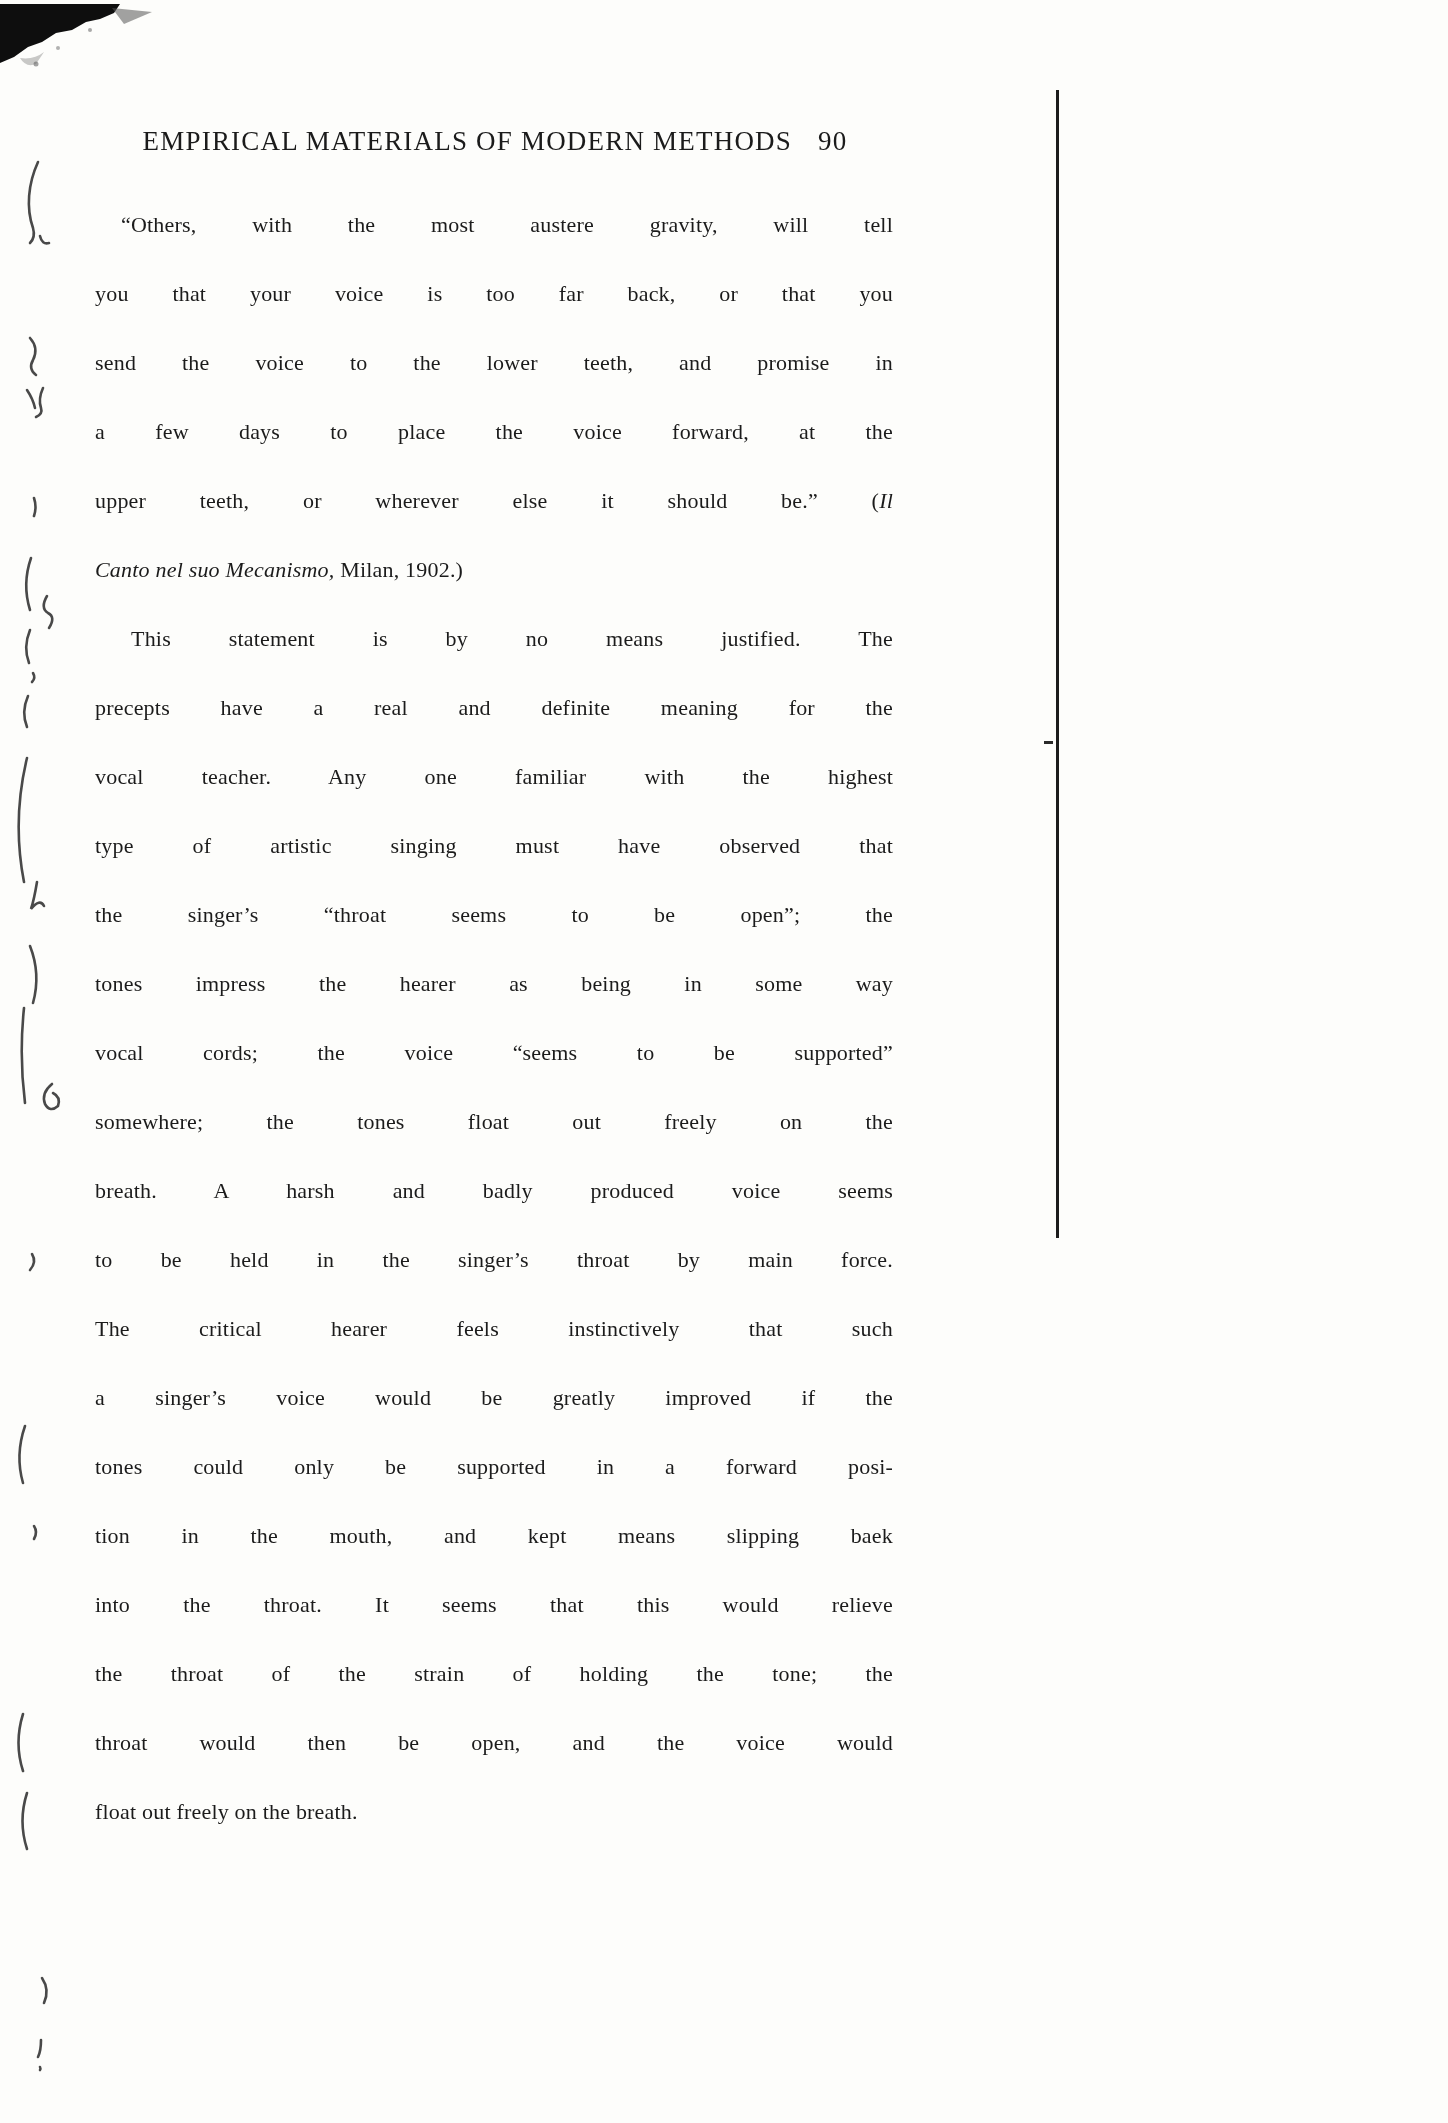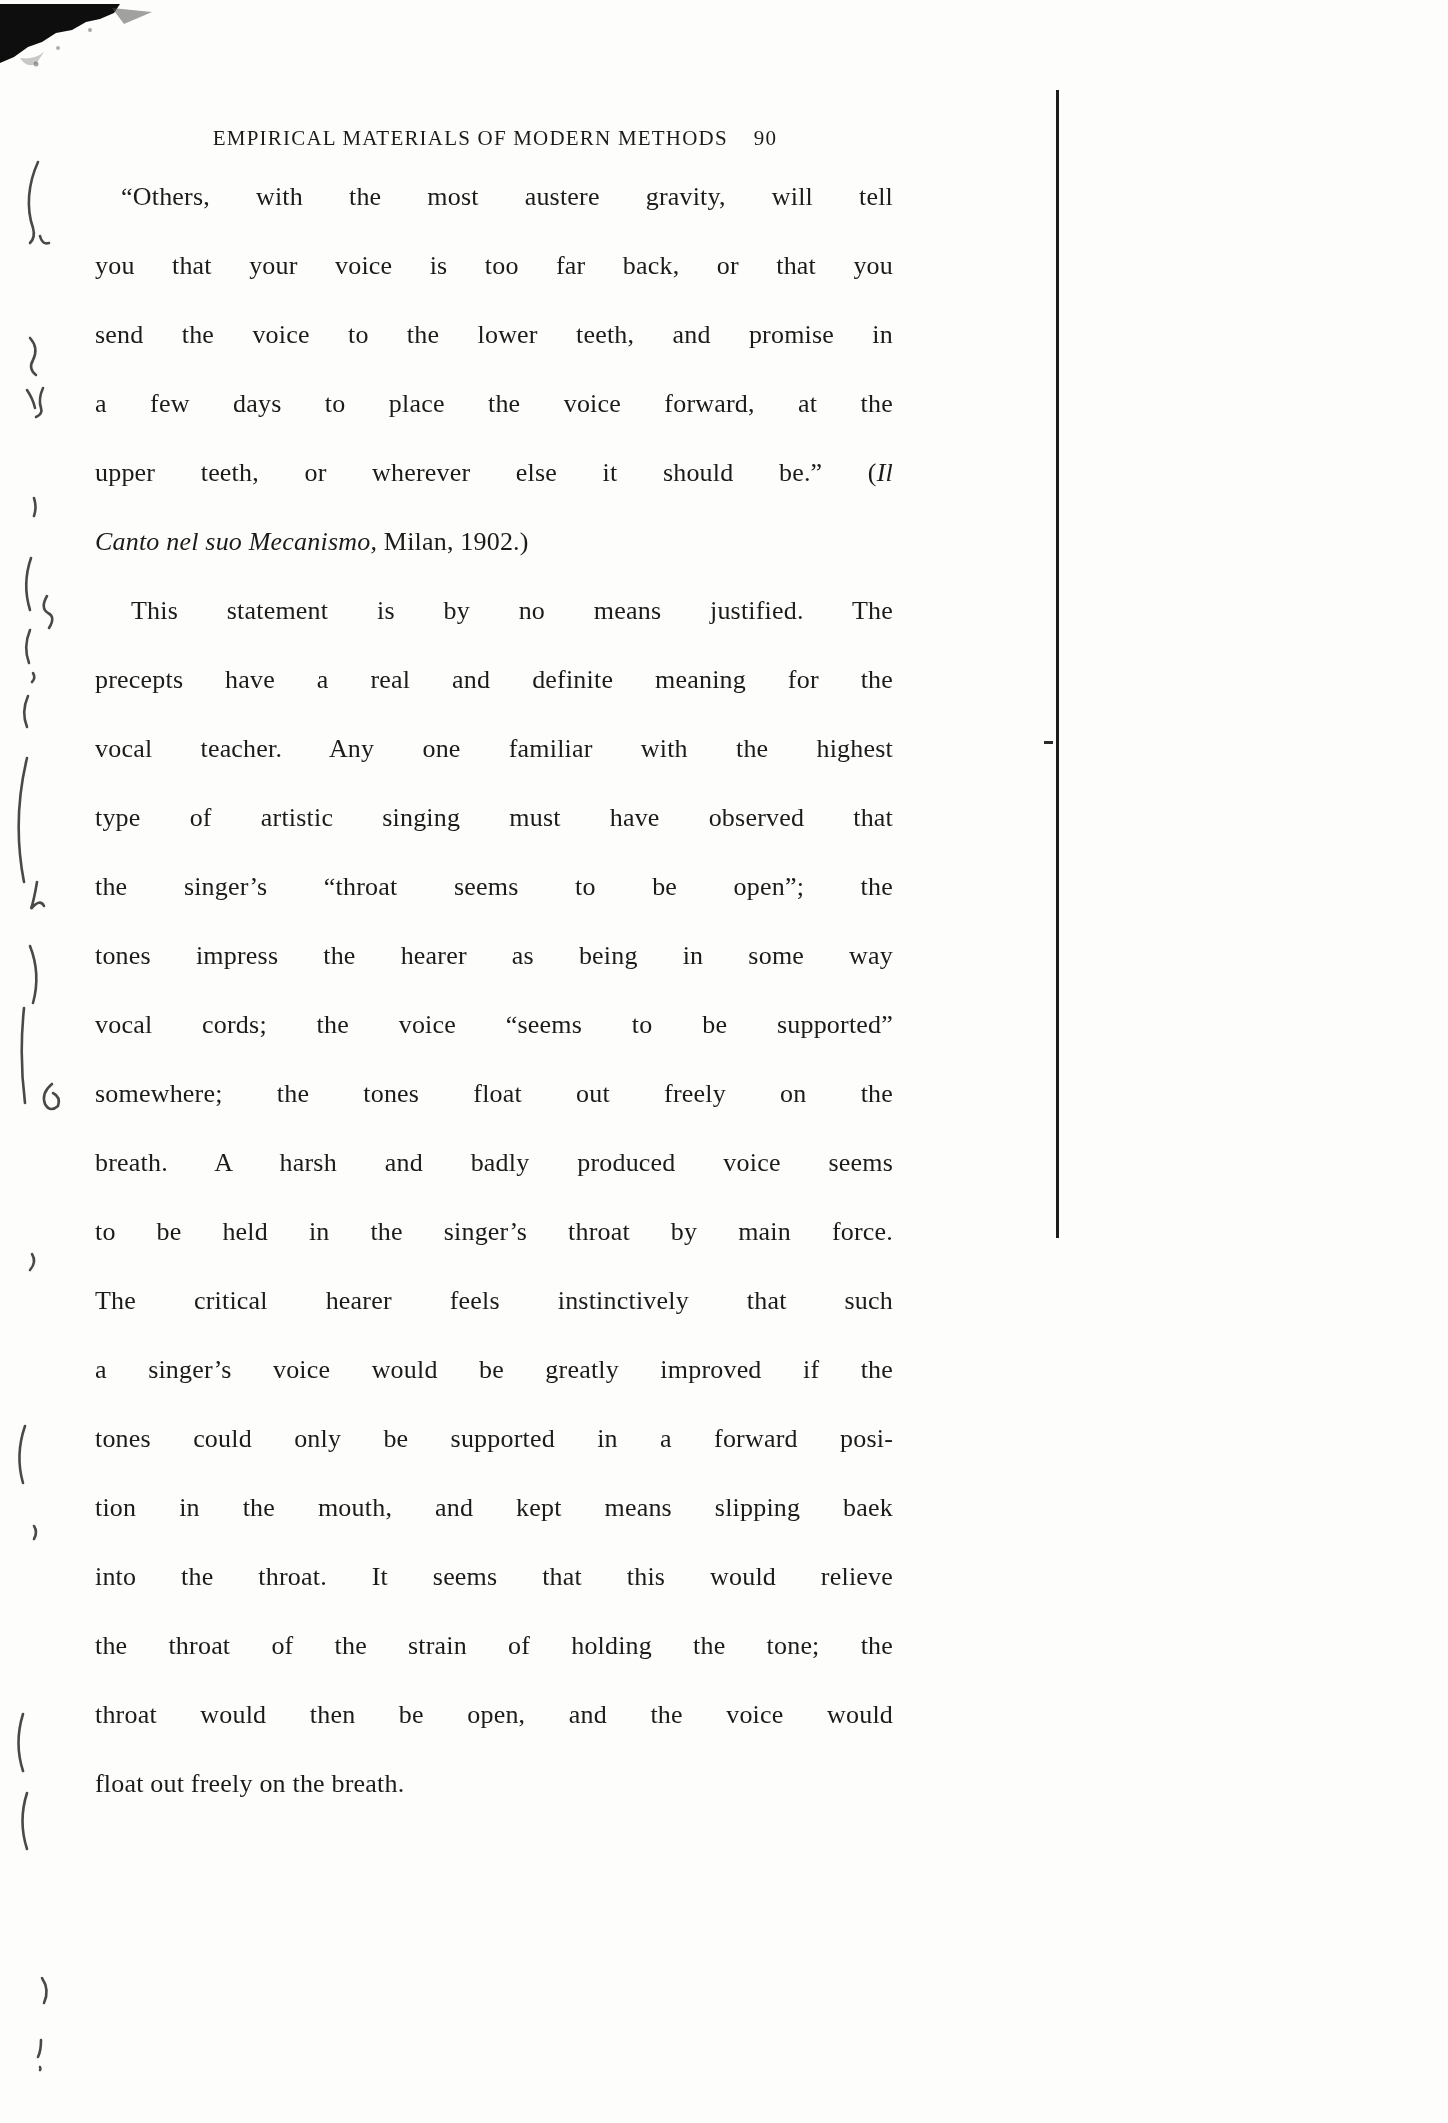--- a/index.html
+++ b/index.html
@@ -45,30 +45,30 @@
   }
   .running-header {
     position: absolute;
     top: 126px;
     left: 95px;
     width: 800px;
     display: flex;
     justify-content: center;
     align-items: center;
     gap: 26px;
-    font-size: 21px;
+    font-size: 27px;
     letter-spacing: 1.2px;
     white-space: nowrap;
   }
   .body-text {
     position: absolute;
-    top: 162px;
+    top: 190px;
     left: 95px;
     width: 798px;
-    font-size: 26px;
+    font-size: 22px;
     letter-spacing: 0.2px;
   }
   .line {
     line-height: 69px;
     height: 69px;
     overflow: hidden;
     text-align: justify;
     text-align-last: justify;
   }
   .line.para-end {

